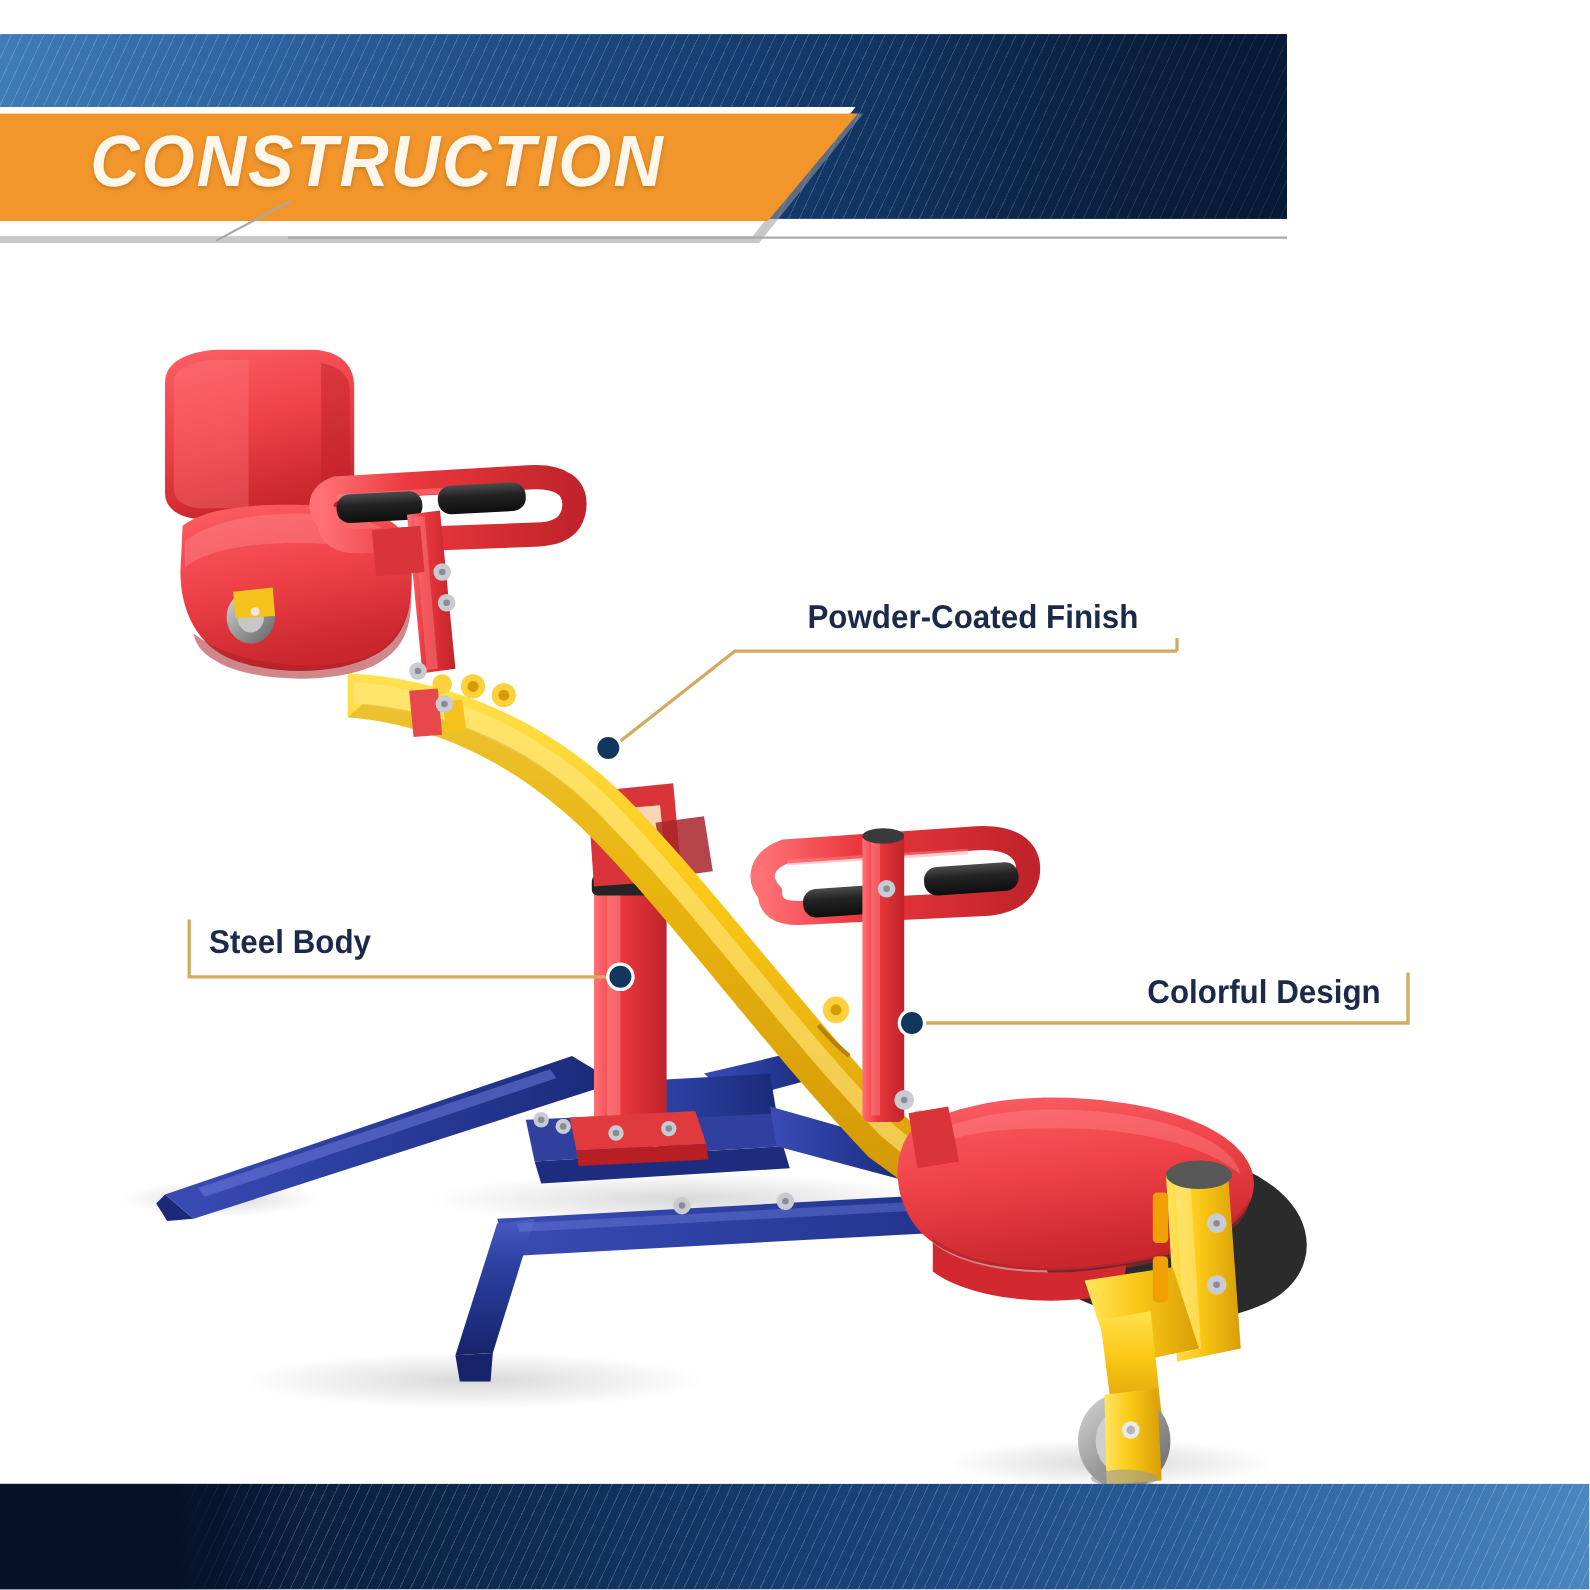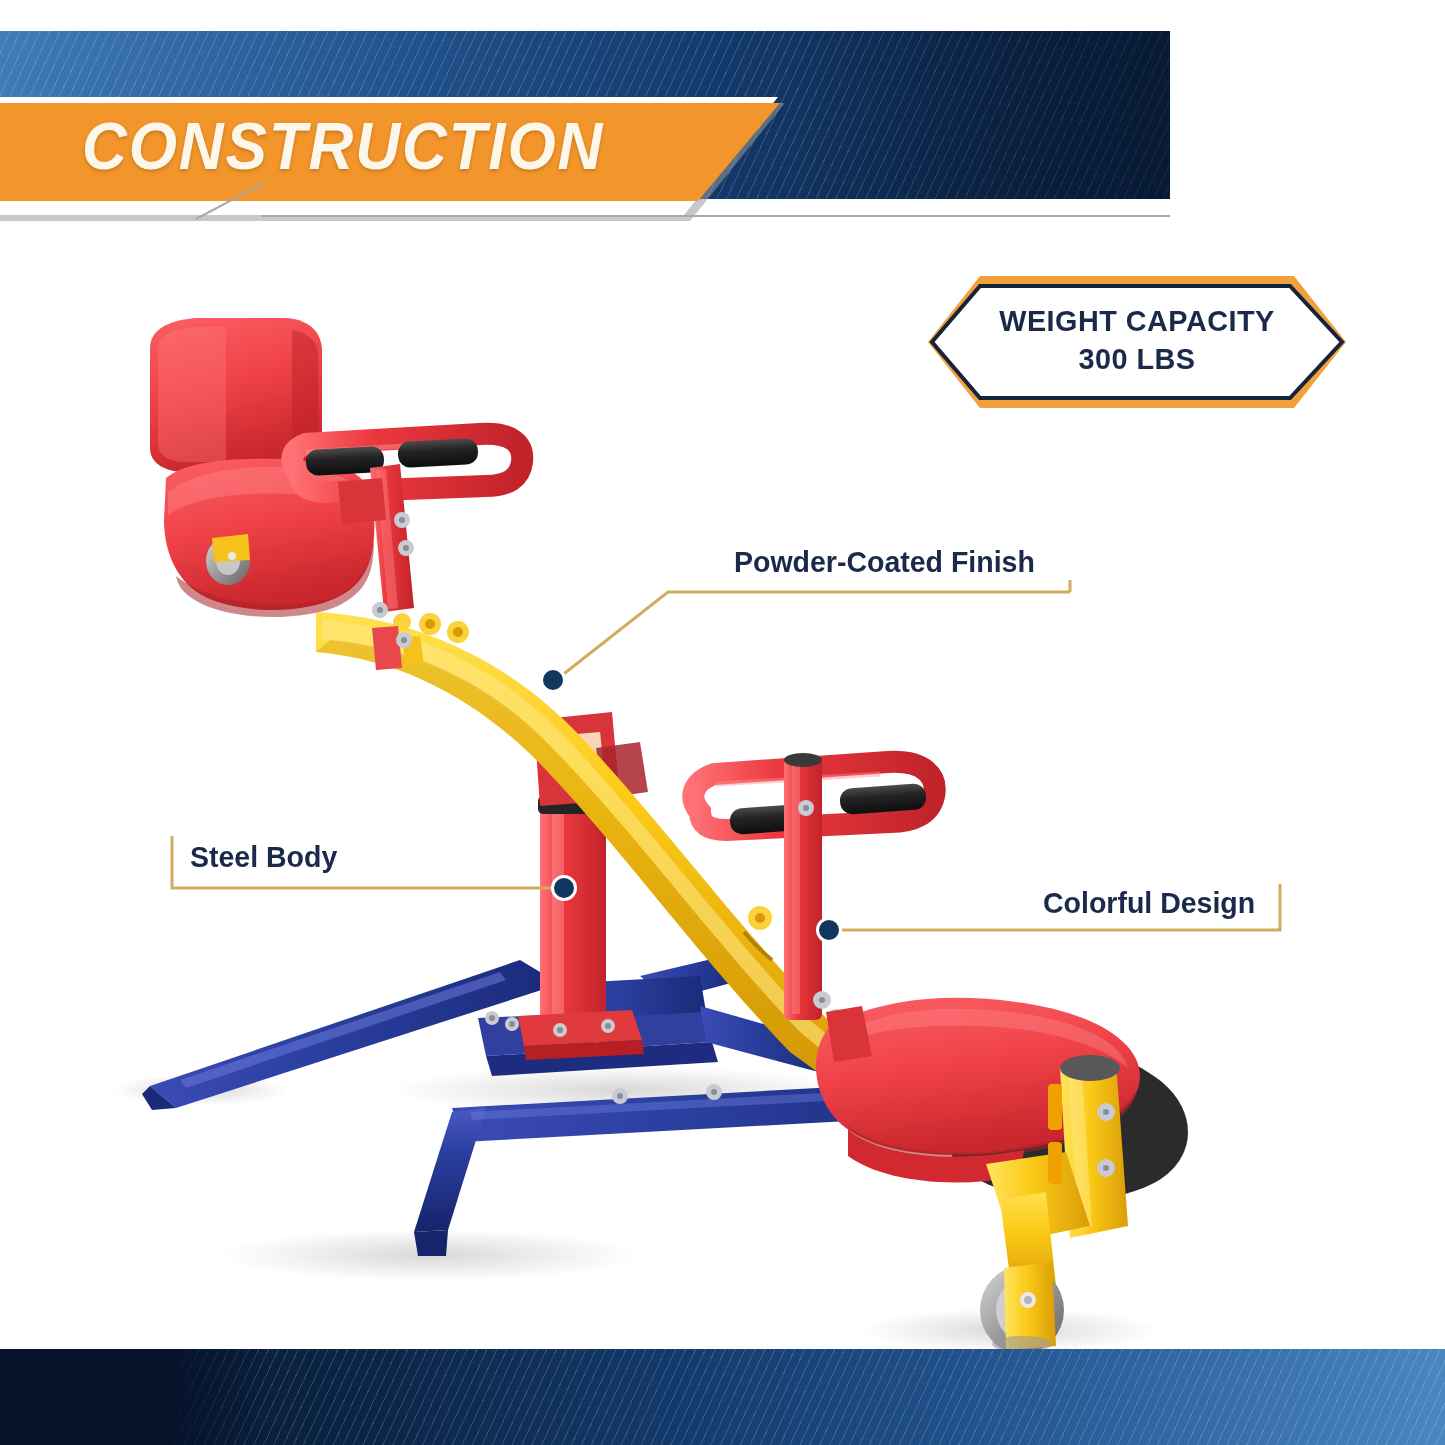--- a/index.html
+++ b/index.html
@@ -341,31 +341,20 @@
         <path d="M1004,1268 L1052,1262 L1056,1346 L1006,1350 Z" fill="url(#gYelH)"></path>
         <circle cx="1028" cy="1300" r="8" fill="#eaeaea"></circle>
         <circle cx="1028" cy="1300" r="4" fill="#b5b5b5"></circle>
         <ellipse cx="1022" cy="1344" rx="30" ry="8" fill="#9a9a9a" opacity=".6"></ellipse>
       </g>
 
       <path d="M826,1012 L862,1006 L872,1056 L834,1062 Z" fill="#d8343a"></path>
     </g>
   </svg>
 
-  <div class="badge">
-    <div class="badge-orange"></div>
-    <div class="badge-hex"></div>
-    <svg class="badge-outline" viewBox="0 0 418 120">
-      <polygon points="52,4 362,4 414,60 362,116 52,116 4,60" fill="#ffffff" stroke="#16233d" stroke-width="4"></polygon>
-    </svg>
-    <div class="badge-text">
-      <div class="l1">WEIGHT CAPACITY</div>
-      <div class="l2">300 LBS</div>
-    </div>
-  </div>
 
   <div>
     <svg style="position:absolute;left:540px;top:580px;width:540px;height:120px;" viewBox="0 0 540 120">
       <polyline points="16,100 128,12 530,12" fill="none" stroke="#d4ab5e" stroke-width="3"></polyline>
       <line x1="530" y1="12" x2="530" y2="-36" stroke="#d4ab5e" stroke-width="3"></line>
     </svg>
     <div class="co-dot" style="left:540px;top:667px;"></div>
     <div class="callout-label" style="left:734px;top:545px;">Powder-Coated Finish</div>
   </div>
 

